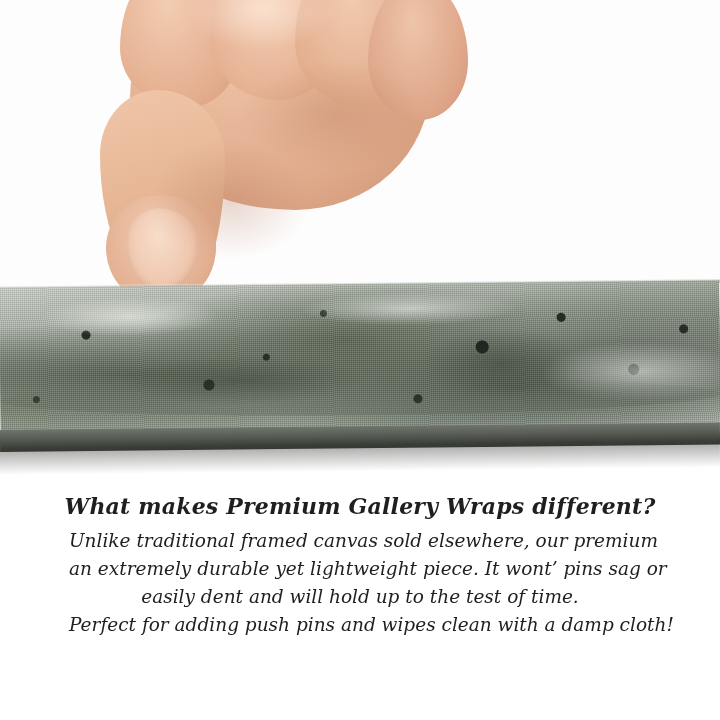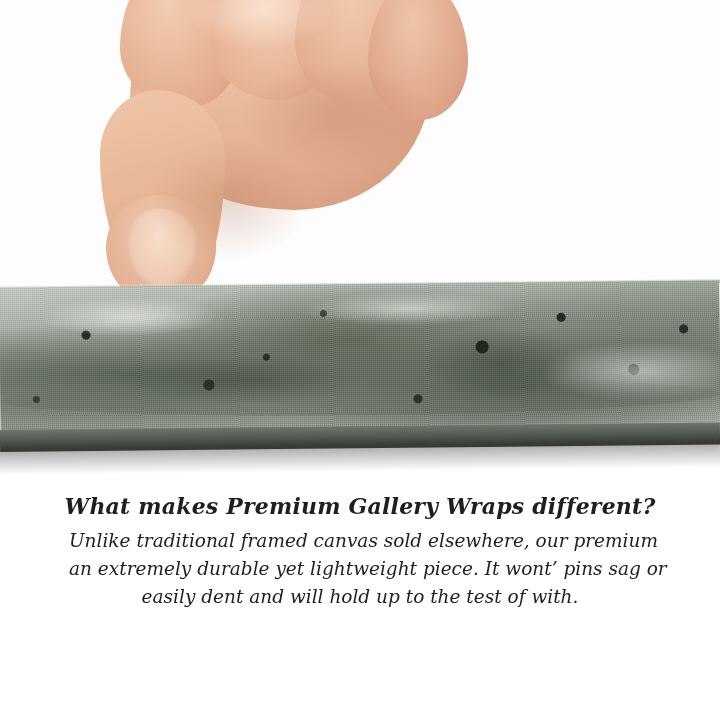--- a/index.html
+++ b/index.html
@@ -234,17 +234,18 @@
     <div class="scuff s6"></div>
   </div>
   <div class="wrap-side"></div>
   <div class="wrap-shadow"></div>
 
   <div class="caption">
     <p class="caption-heading">What makes Premium Gallery Wraps different?</p>
     <p class="caption-body">
       <span class="line">Unlike traditional framed canvas sold elsewhere, our premium</span>
       <span class="line">an extremely durable yet lightweight piece. It wont’ pins sag or</span>
-      <span class="line">easily dent and will hold up to the test of with.</span>
+      <span class="line">easily dent and will hold up to the test of time.</span>
+      <span class="line">Perfect for adding push pins and wipes clean with a damp cloth!</span>
     </p>
   </div>
 
 </div>
 
 </body></html>

